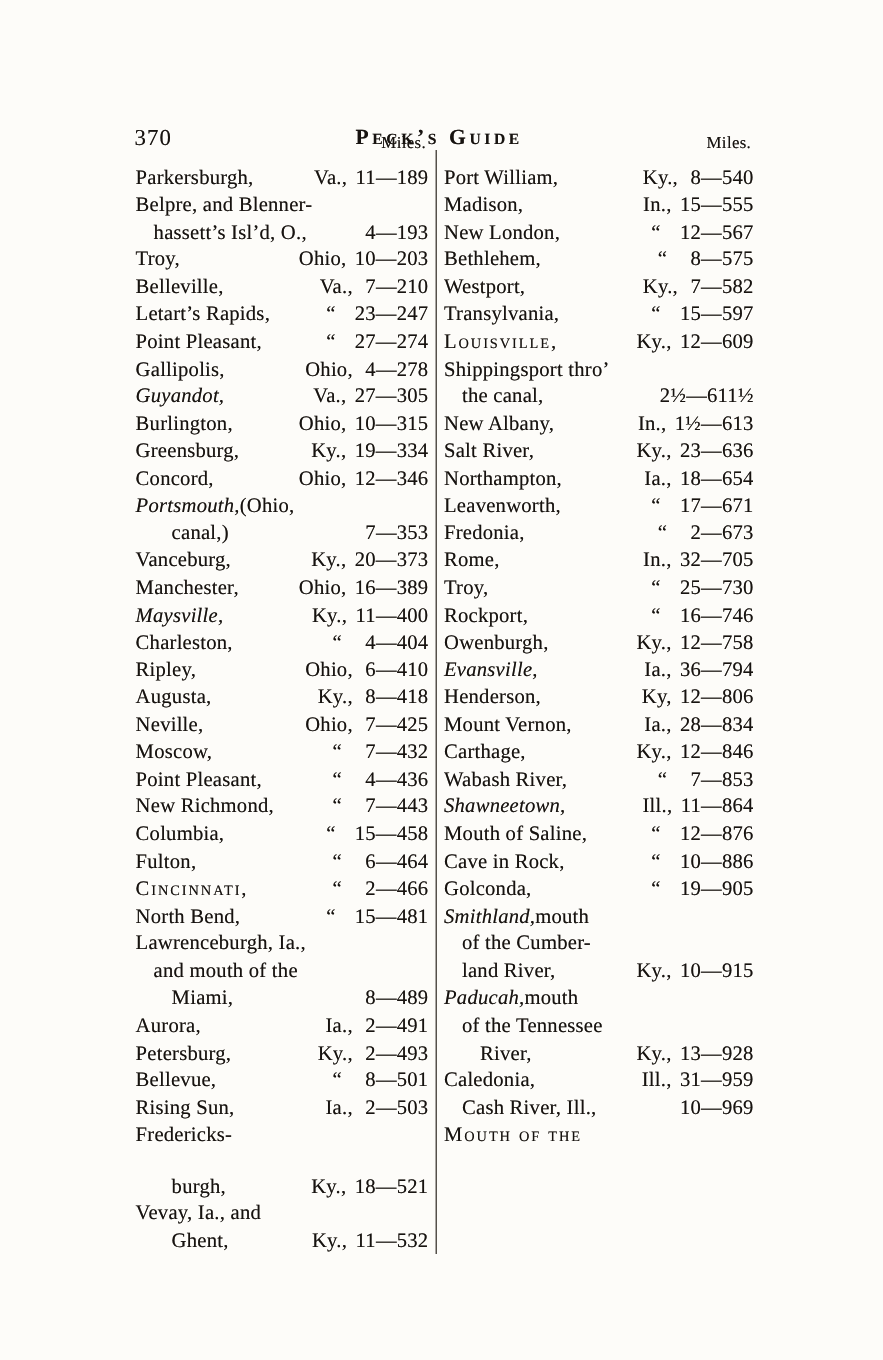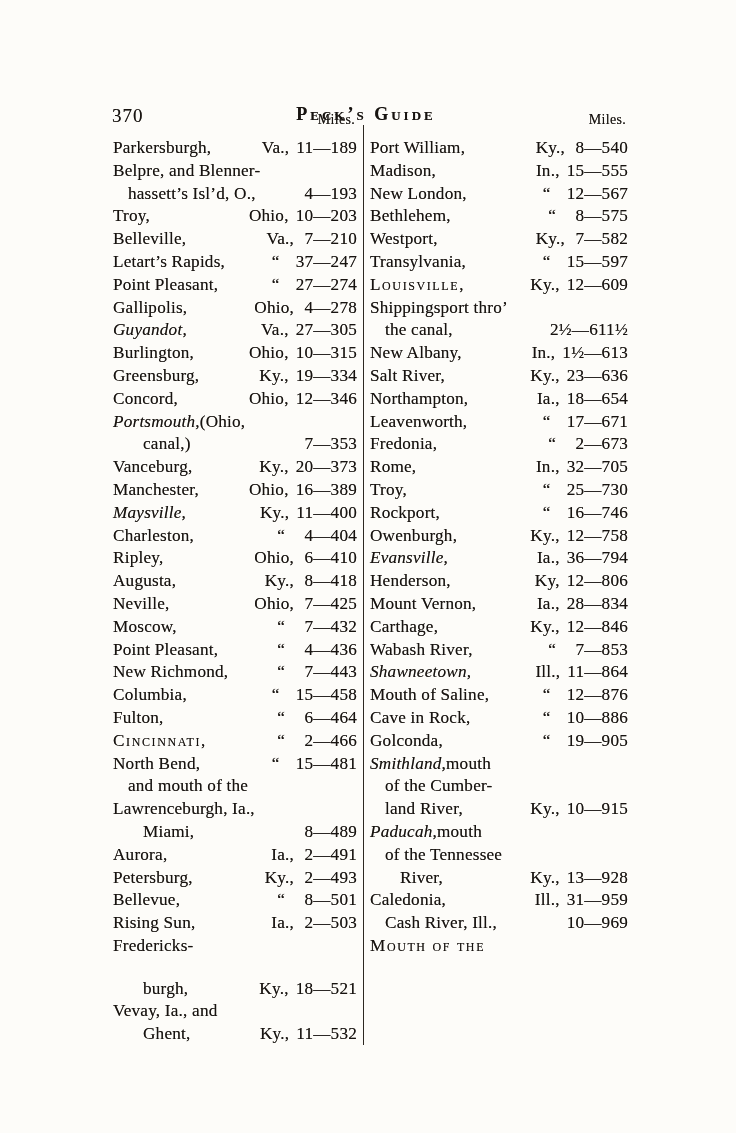--- a/index.html
+++ b/index.html
@@ -77,21 +77,21 @@
           <div class="row">
             <span class="name">Belleville,</span>
             <span class="spacer"></span>
             <span class="state">Va.,</span>
             <span class="miles">7—210</span>
           </div>
           <div class="row">
             <span class="name">Letart’s Rapids,</span>
             <span class="spacer"></span>
             <span class="state ditto">“</span>
-            <span class="miles">37—247</span>
+            <span class="miles">23—247</span>
           </div>
           <div class="row">
             <span class="name">Point Pleasant,</span>
             <span class="spacer"></span>
             <span class="state ditto">“</span>
             <span class="miles">27—274</span>
           </div>
           <div class="row">
             <span class="name">Gallipolis,</span>
             <span class="spacer"></span>
@@ -209,26 +209,26 @@
             <span class="spacer"></span>
             <span class="state ditto">“</span>
             <span class="miles">2—466</span>
           </div>
           <div class="row">
             <span class="name">North Bend,</span>
             <span class="spacer"></span>
             <span class="state ditto">“</span>
             <span class="miles">15—481</span>
           </div>
+          <div class="row">
+            <span class="name">Lawrenceburgh, Ia.,</span>
+            <span class="spacer"></span>
+          </div>
           <div class="row" style="padding-left: 15px;">
             <span class="name">and mouth of the</span>
-            <span class="spacer"></span>
-          </div>
-          <div class="row">
-            <span class="name">Lawrenceburgh, Ia.,</span>
             <span class="spacer"></span>
           </div>
           <div class="row" style="padding-left: 30px; gap: 43px;">
             <span class="name">Miami,</span>
             <span class="spacer"></span>
             <span class="miles">8—489</span>
           </div>
           <div class="row">
             <span class="name">Aurora,</span>
             <span class="spacer"></span>

